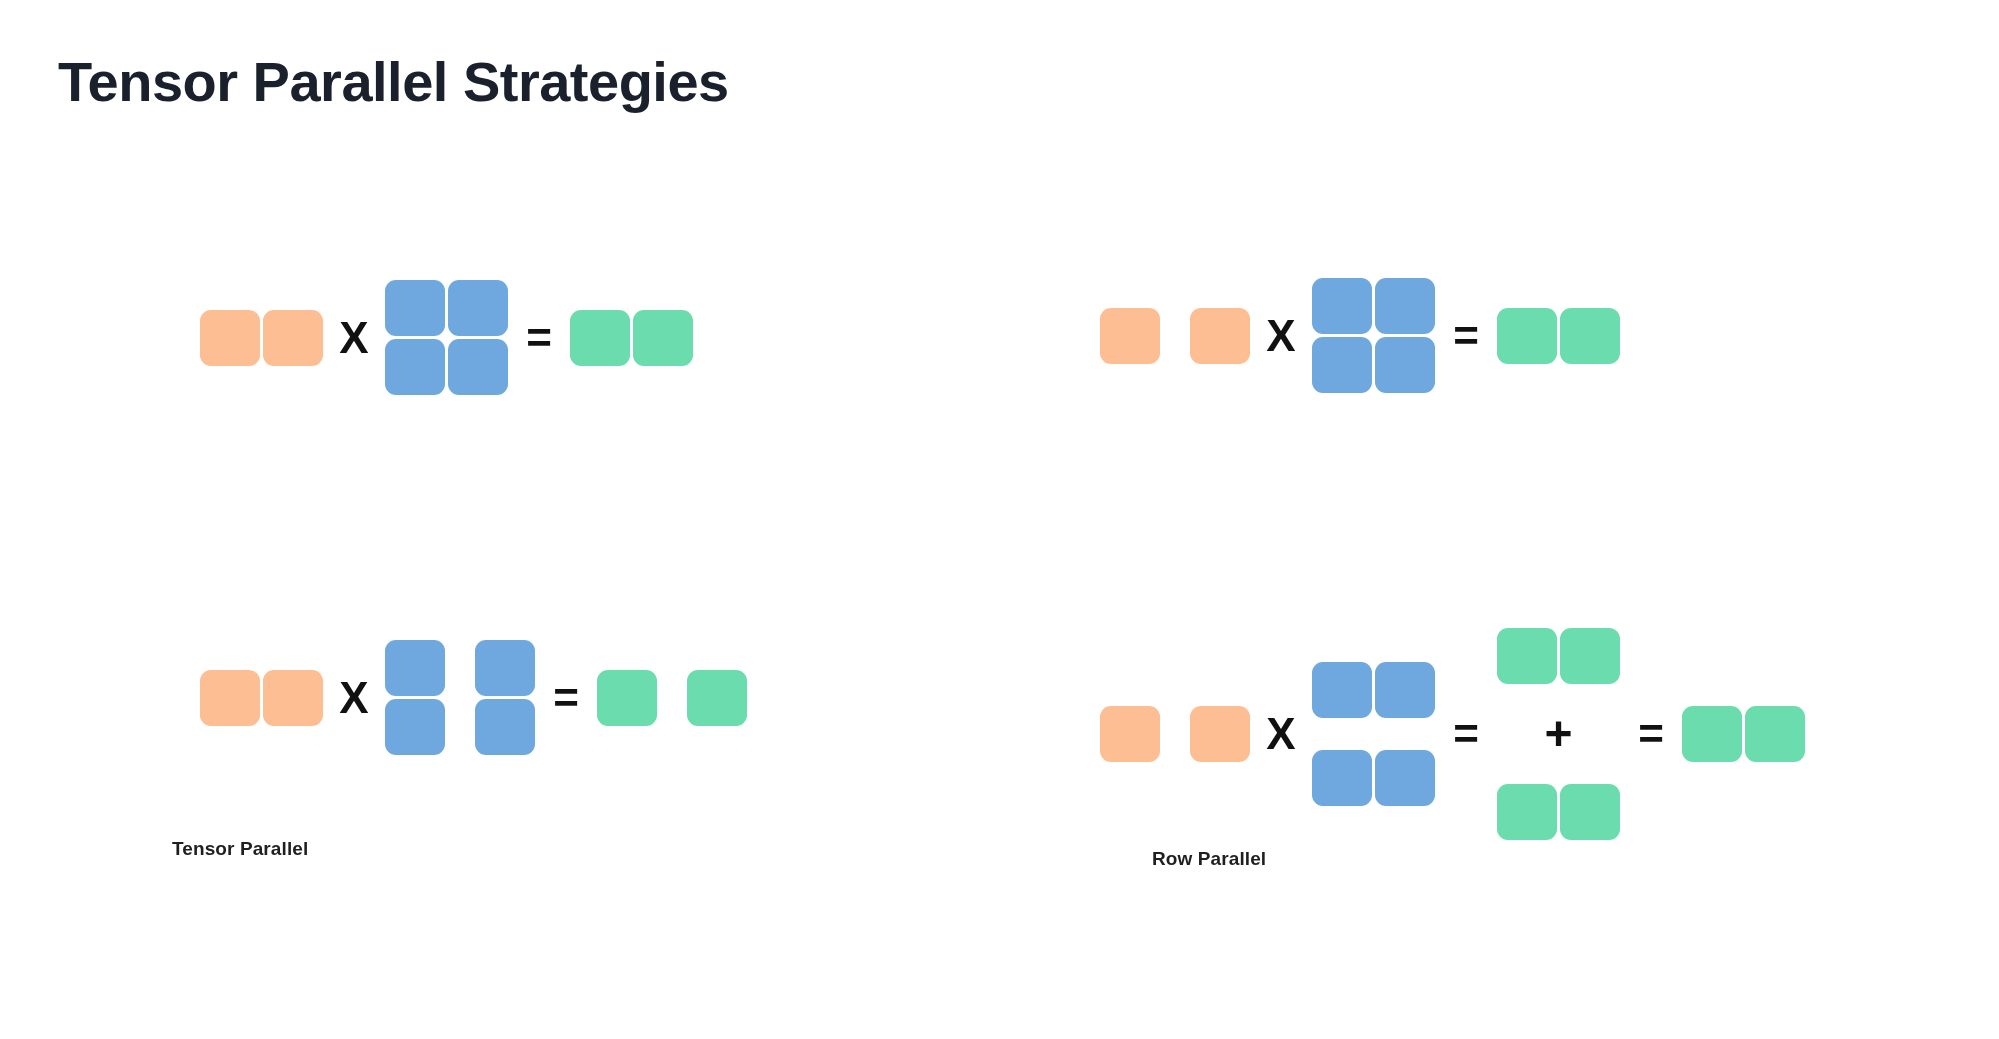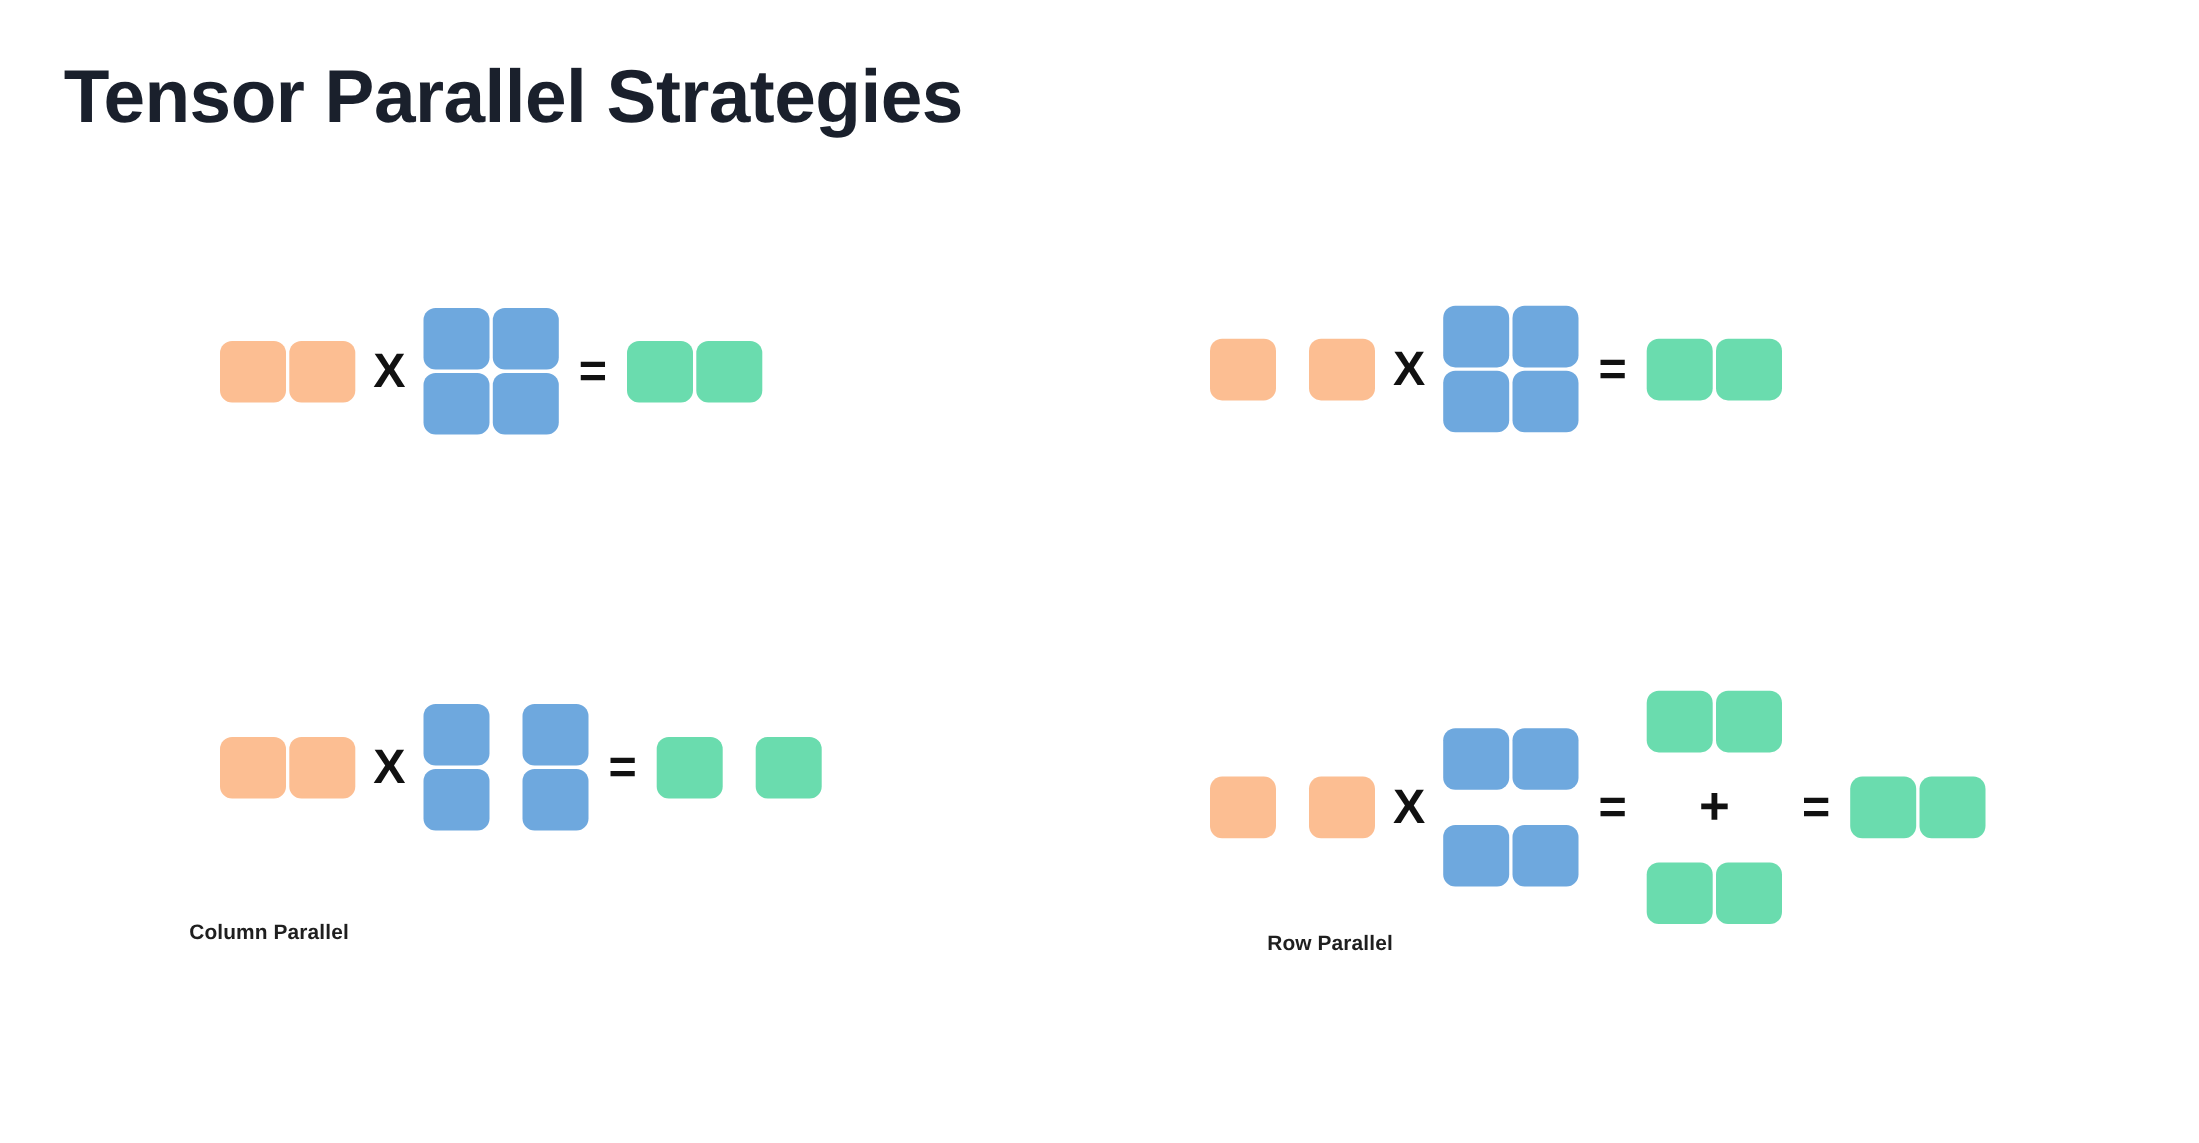--- a/index.html
+++ b/index.html
@@ -15,21 +15,21 @@
     overflow: hidden;
     font-family: "Liberation Sans", sans-serif;
     -webkit-font-smoothing: antialiased;
   }
 
   
   .page-title {
     position: absolute;
     left: 58px;
     top: 54px;
-    font-size: 68px;
+    font-size: 56px;
     font-weight: bold;
     color: #1a202c;
     letter-spacing: -0.5px;
     line-height: 1;
     white-space: nowrap;
   }
 
   
   .panel {
     position: absolute;
@@ -234,15 +234,15 @@
   </div>
 
   <div class="op op-eq">=</div>
 
   <div class="rowgroup">
     <div class="cell green"></div>
     <div class="cell green"></div>
   </div>
 </div>
 
-<div class="caption" id="caption-column">Column Parallel</div>
+<div class="caption" id="caption-column">Tensor Parallel</div>
 
 <div class="caption" id="caption-row">Row Parallel</div>
 
 </body></html>

